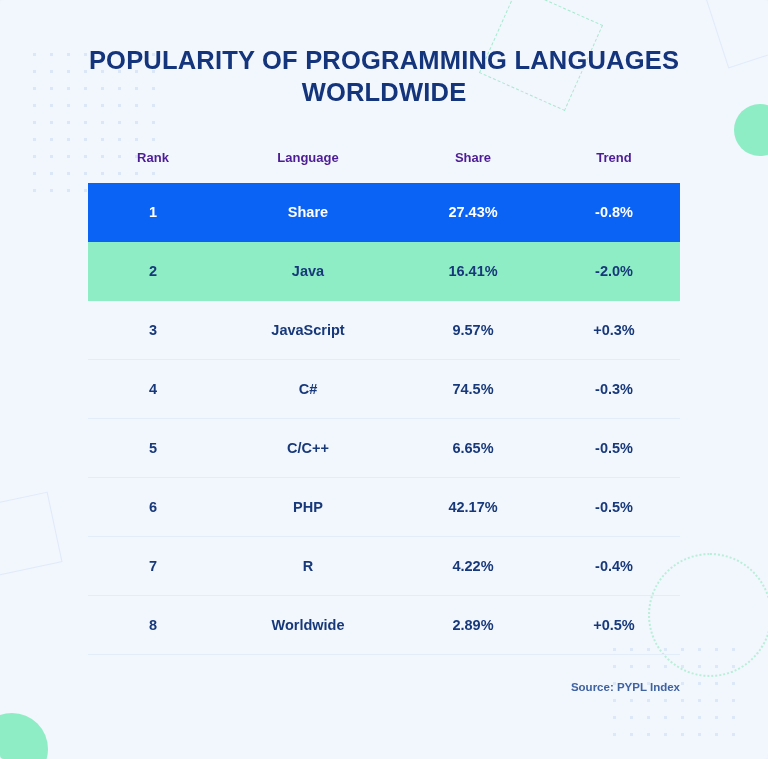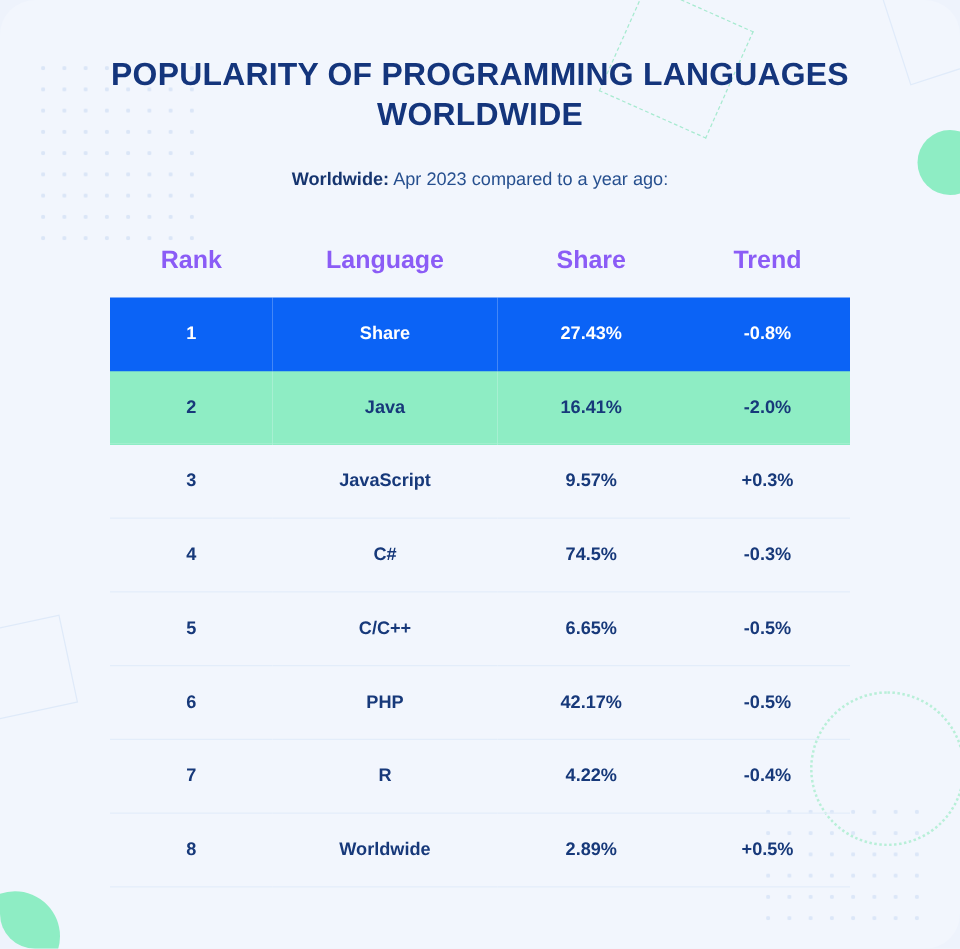--- a/index.html
+++ b/index.html
@@ -13,21 +13,21 @@
     background: #eef3fc;
     font-family: "Liberation Sans", sans-serif;
     overflow: hidden;
   }
 
   .poster {
     position: relative;
     width: 768px;
     height: 759px;
     background: #f2f6fd;
-    border-radius: 28px;
+    border-radius: 4px;
     overflow: hidden;
   }
 
   
   .deco {
     position: absolute;
     pointer-events: none;
   }
 
   .dots-tl {
@@ -128,23 +128,23 @@
   }
 
   table.rank-table {
     margin: 34px auto 0 auto;
     width: 592px;
     border-collapse: collapse;
     table-layout: fixed;
   }
 
   table.rank-table th {
-    font-size: 20px;
-    font-weight: bold;
-    color: #8b5cf6;
+    font-size: 13px;
+    font-weight: bold;
+    color: #4c1d95;
     padding: 8px 0 18px 0;
     text-align: center;
   }
 
   table.rank-table td {
     font-size: 14.5px;
     font-weight: bold;
     color: #17397a;
     text-align: center;
     height: 56px;
@@ -189,23 +189,20 @@
   <div class="deco sq-pale-topright"></div>
   <div class="deco sq-pale-left"></div>
   <div class="deco circle-mint-right"></div>
   <div class="deco circle-mint-bl"></div>
   <div class="deco circle-dashed-br"></div>
 
   <div class="content">
 
     <h1 class="title">POPULARITY OF PROGRAMMING LANGUAGES WORLDWIDE</h1>
 
-    <p class="subtitle">
-      <span class="lead">Worldwide:</span><span> Apr 2023 compared to a year ago:</span>
-    </p>
 
     <table class="rank-table">
       <colgroup>
         <col class="c-rank">
           <col class="c-lang">
           <col class="c-share">
           <col class="c-trend">
       </colgroup>
       <thead>
         <tr>
@@ -260,15 +257,16 @@
         </tr>
         <tr>
           <td>8</td>
           <td>Worldwide</td>
           <td>2.89%</td>
           <td>+0.5%</td>
         </tr>
       </tbody>
     </table>
 
+    <div class="source">Source: PYPL Index</div>
 
   </div>
 </div>
 
 </body></html>

